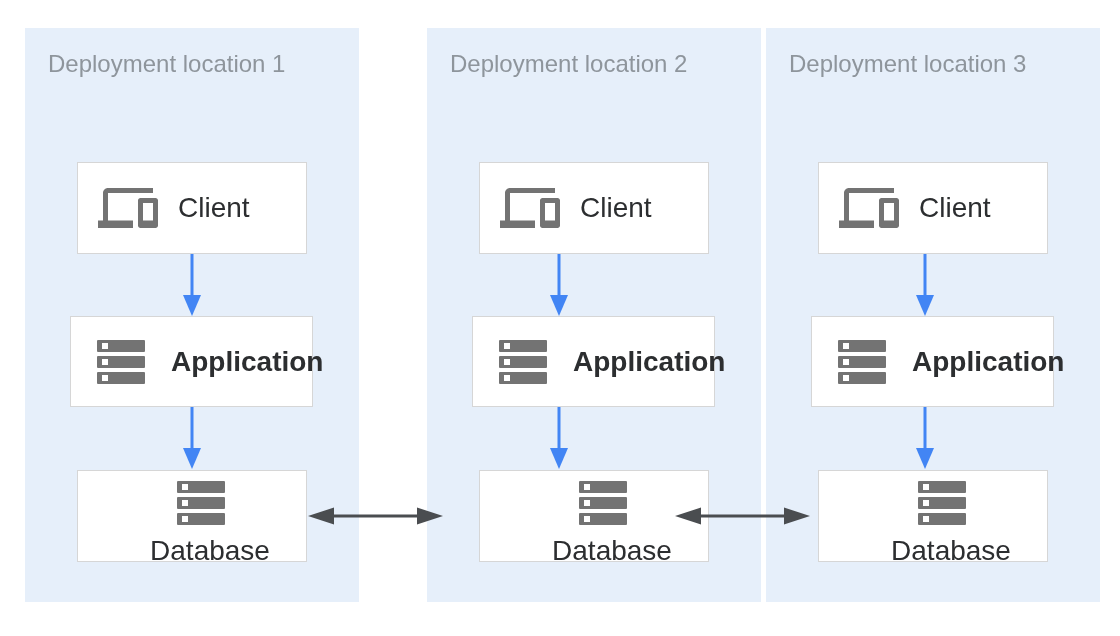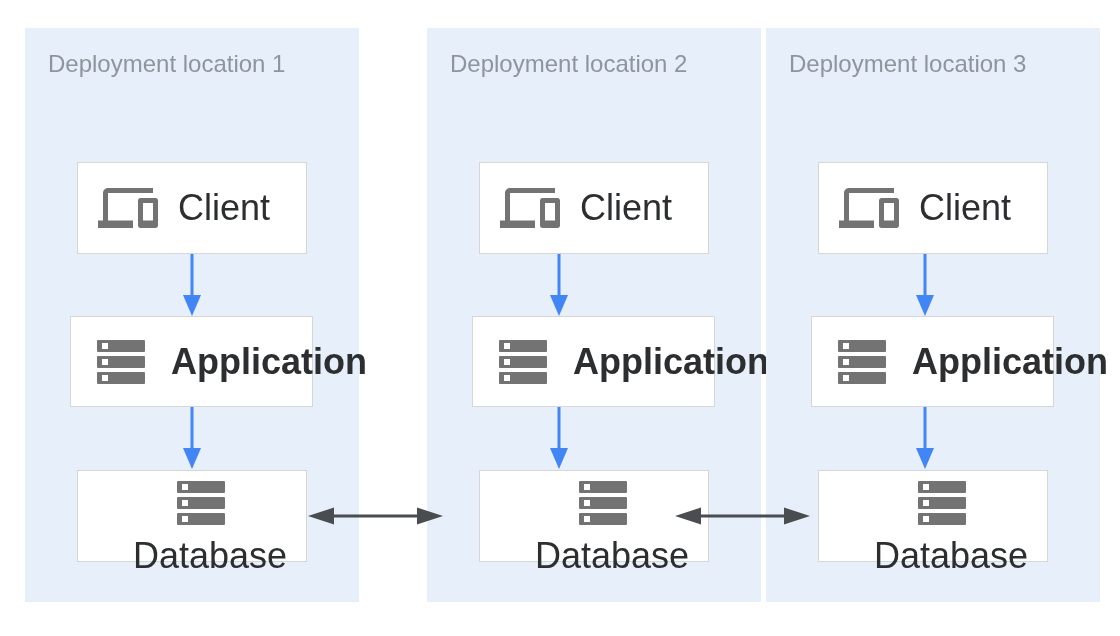--- a/index.html
+++ b/index.html
@@ -59,21 +59,21 @@
   .node.database{left:52px;top:442px;width:230px;height:92px;flex-direction:column;}
   .node .icon{
     width:64px;
     display:flex;
     justify-content:center;
     align-items:center;
     flex:0 0 64px;
   }
   .node .label{
     margin-left:18px;
-    font-size:36px;
+    font-size:28px;
     color:var(--box-label);
     white-space:nowrap;
   }
   .overlay{
     position:absolute;
     left:0;top:0;
     width:1120px;
     height:636px;
     pointer-events:none;
   }

